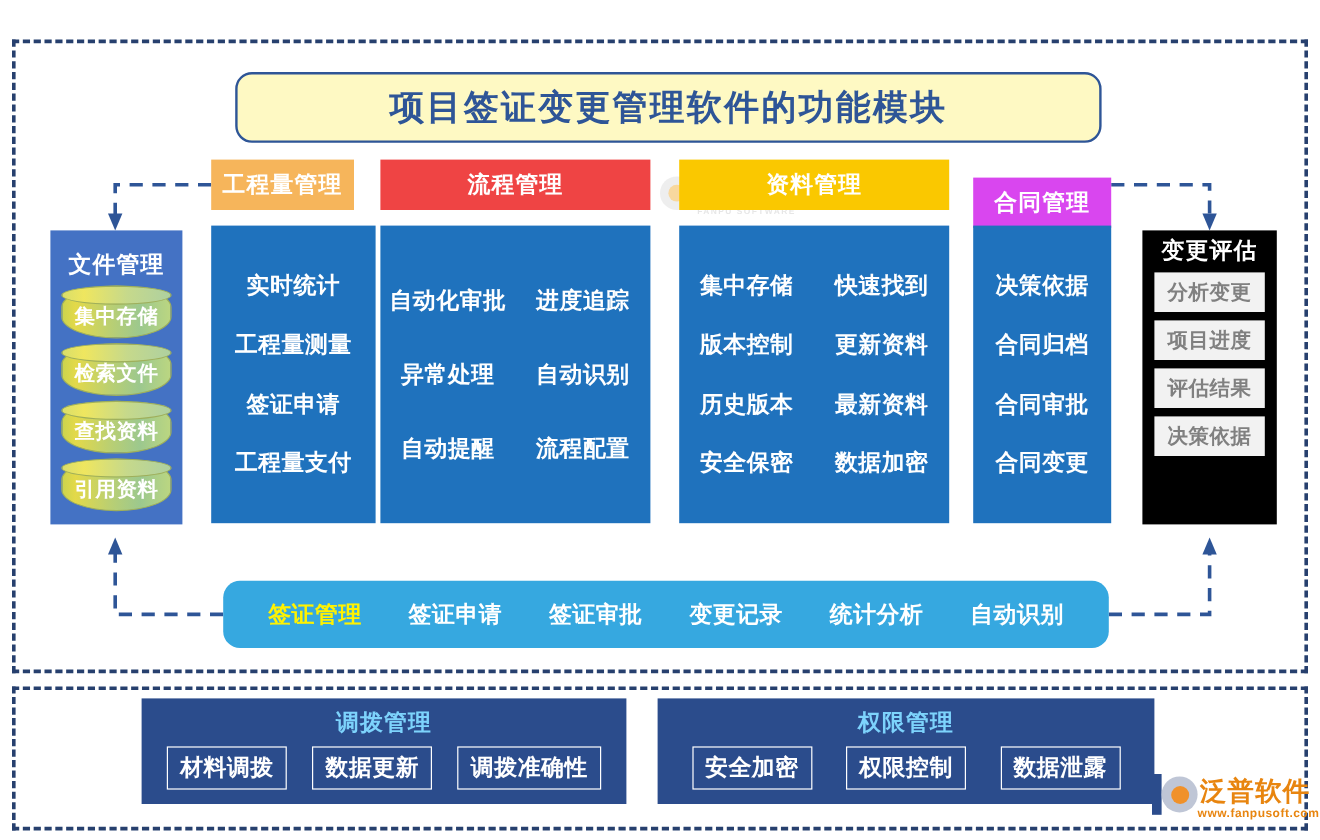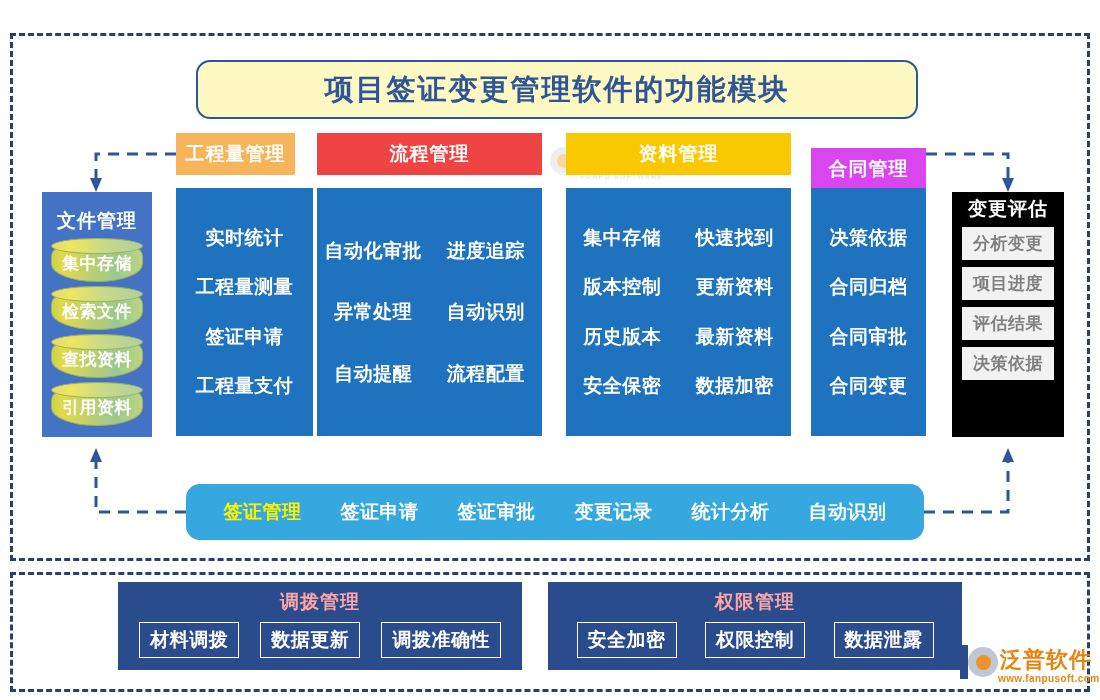--- a/index.html
+++ b/index.html
@@ -131,21 +131,21 @@
   .bluebar .item.first{color:#FFF200;}
 
   
   .navy{
     position:absolute;top:582px;height:88px;background:#2B4C8C;
     box-sizing:border-box;padding-top:7px;
   }
   .navy.p1{left:118px;width:404px;}
   .navy.p2{left:548px;width:414px;}
   .navy .ntitle{
-    color:#fca5a5;font-size:19px;font-weight:bold;text-align:center;
+    color:#7dd3fc;font-size:19px;font-weight:bold;text-align:center;
     letter-spacing:1px;margin-bottom:7px;
   }
   .navy .nrow{display:flex;justify-content:space-evenly;align-items:flex-start;}
   .navy .nbox{
     border:1.5px solid #ffffff;color:#ffffff;font-size:19px;font-weight:bold;
     padding:4px 10px;letter-spacing:.5px;
   }
 
   
   .logo{position:absolute;left:968px;top:645px;width:124px;height:48px;}

